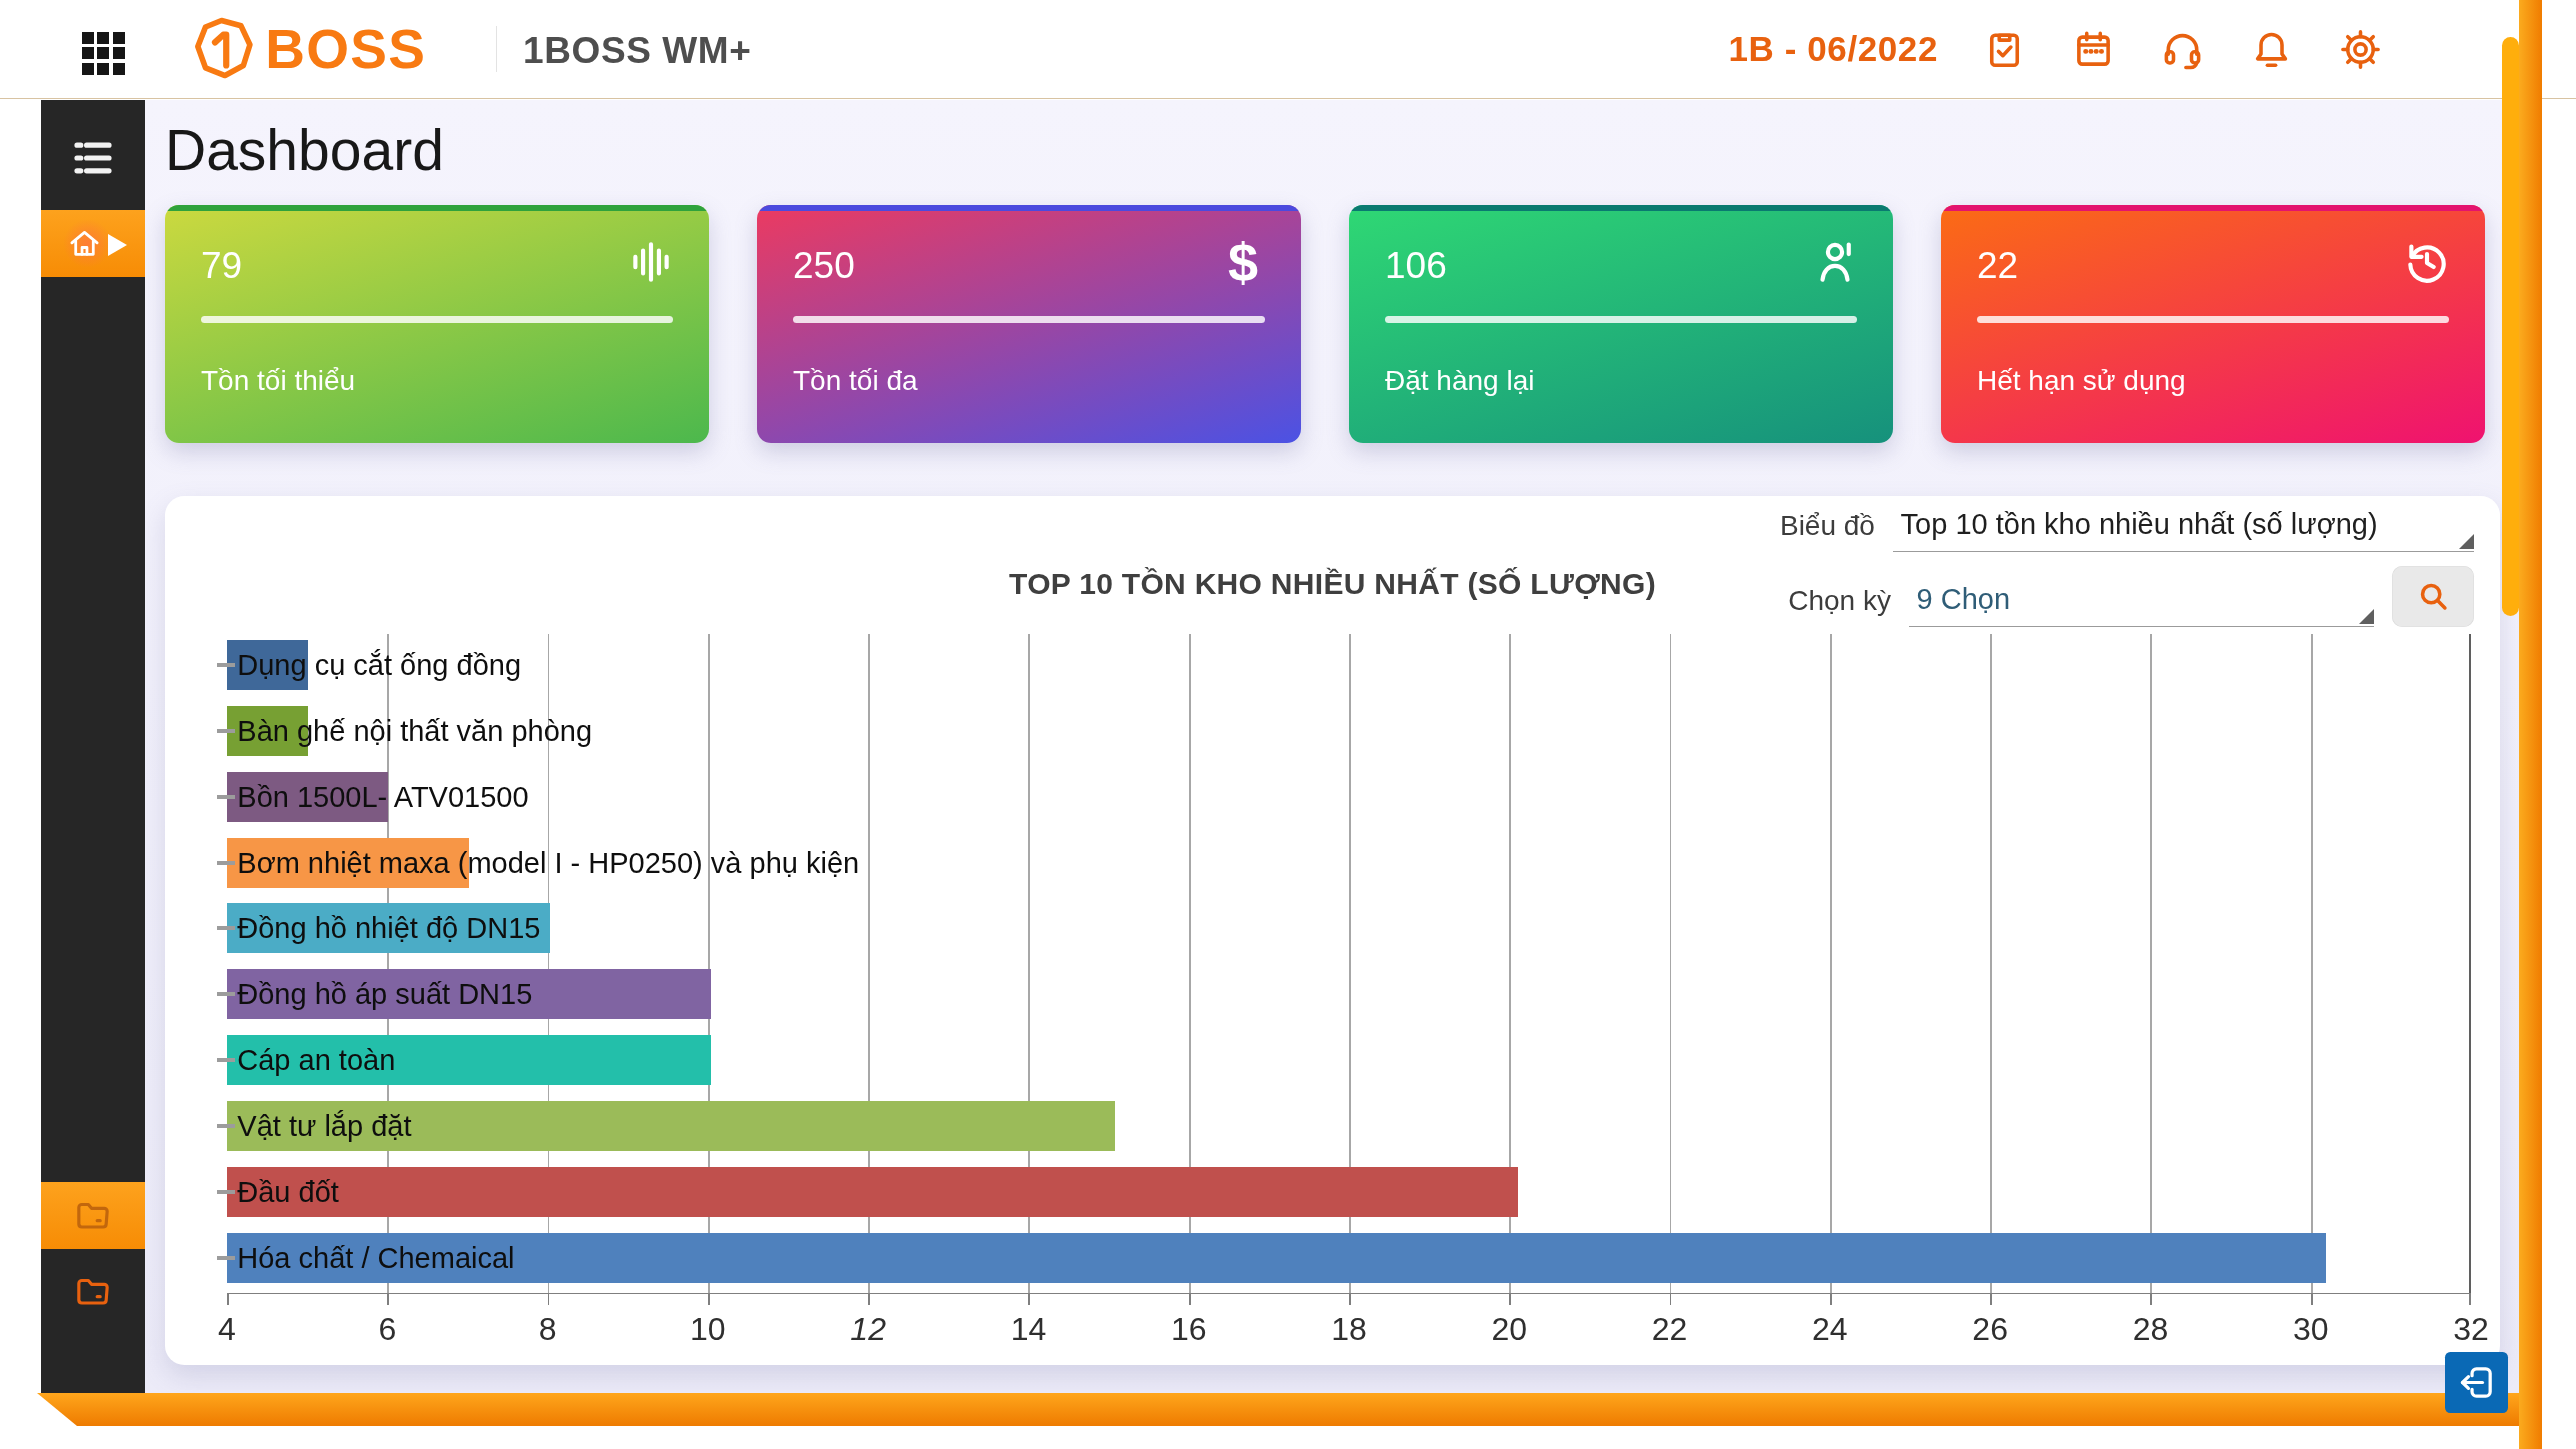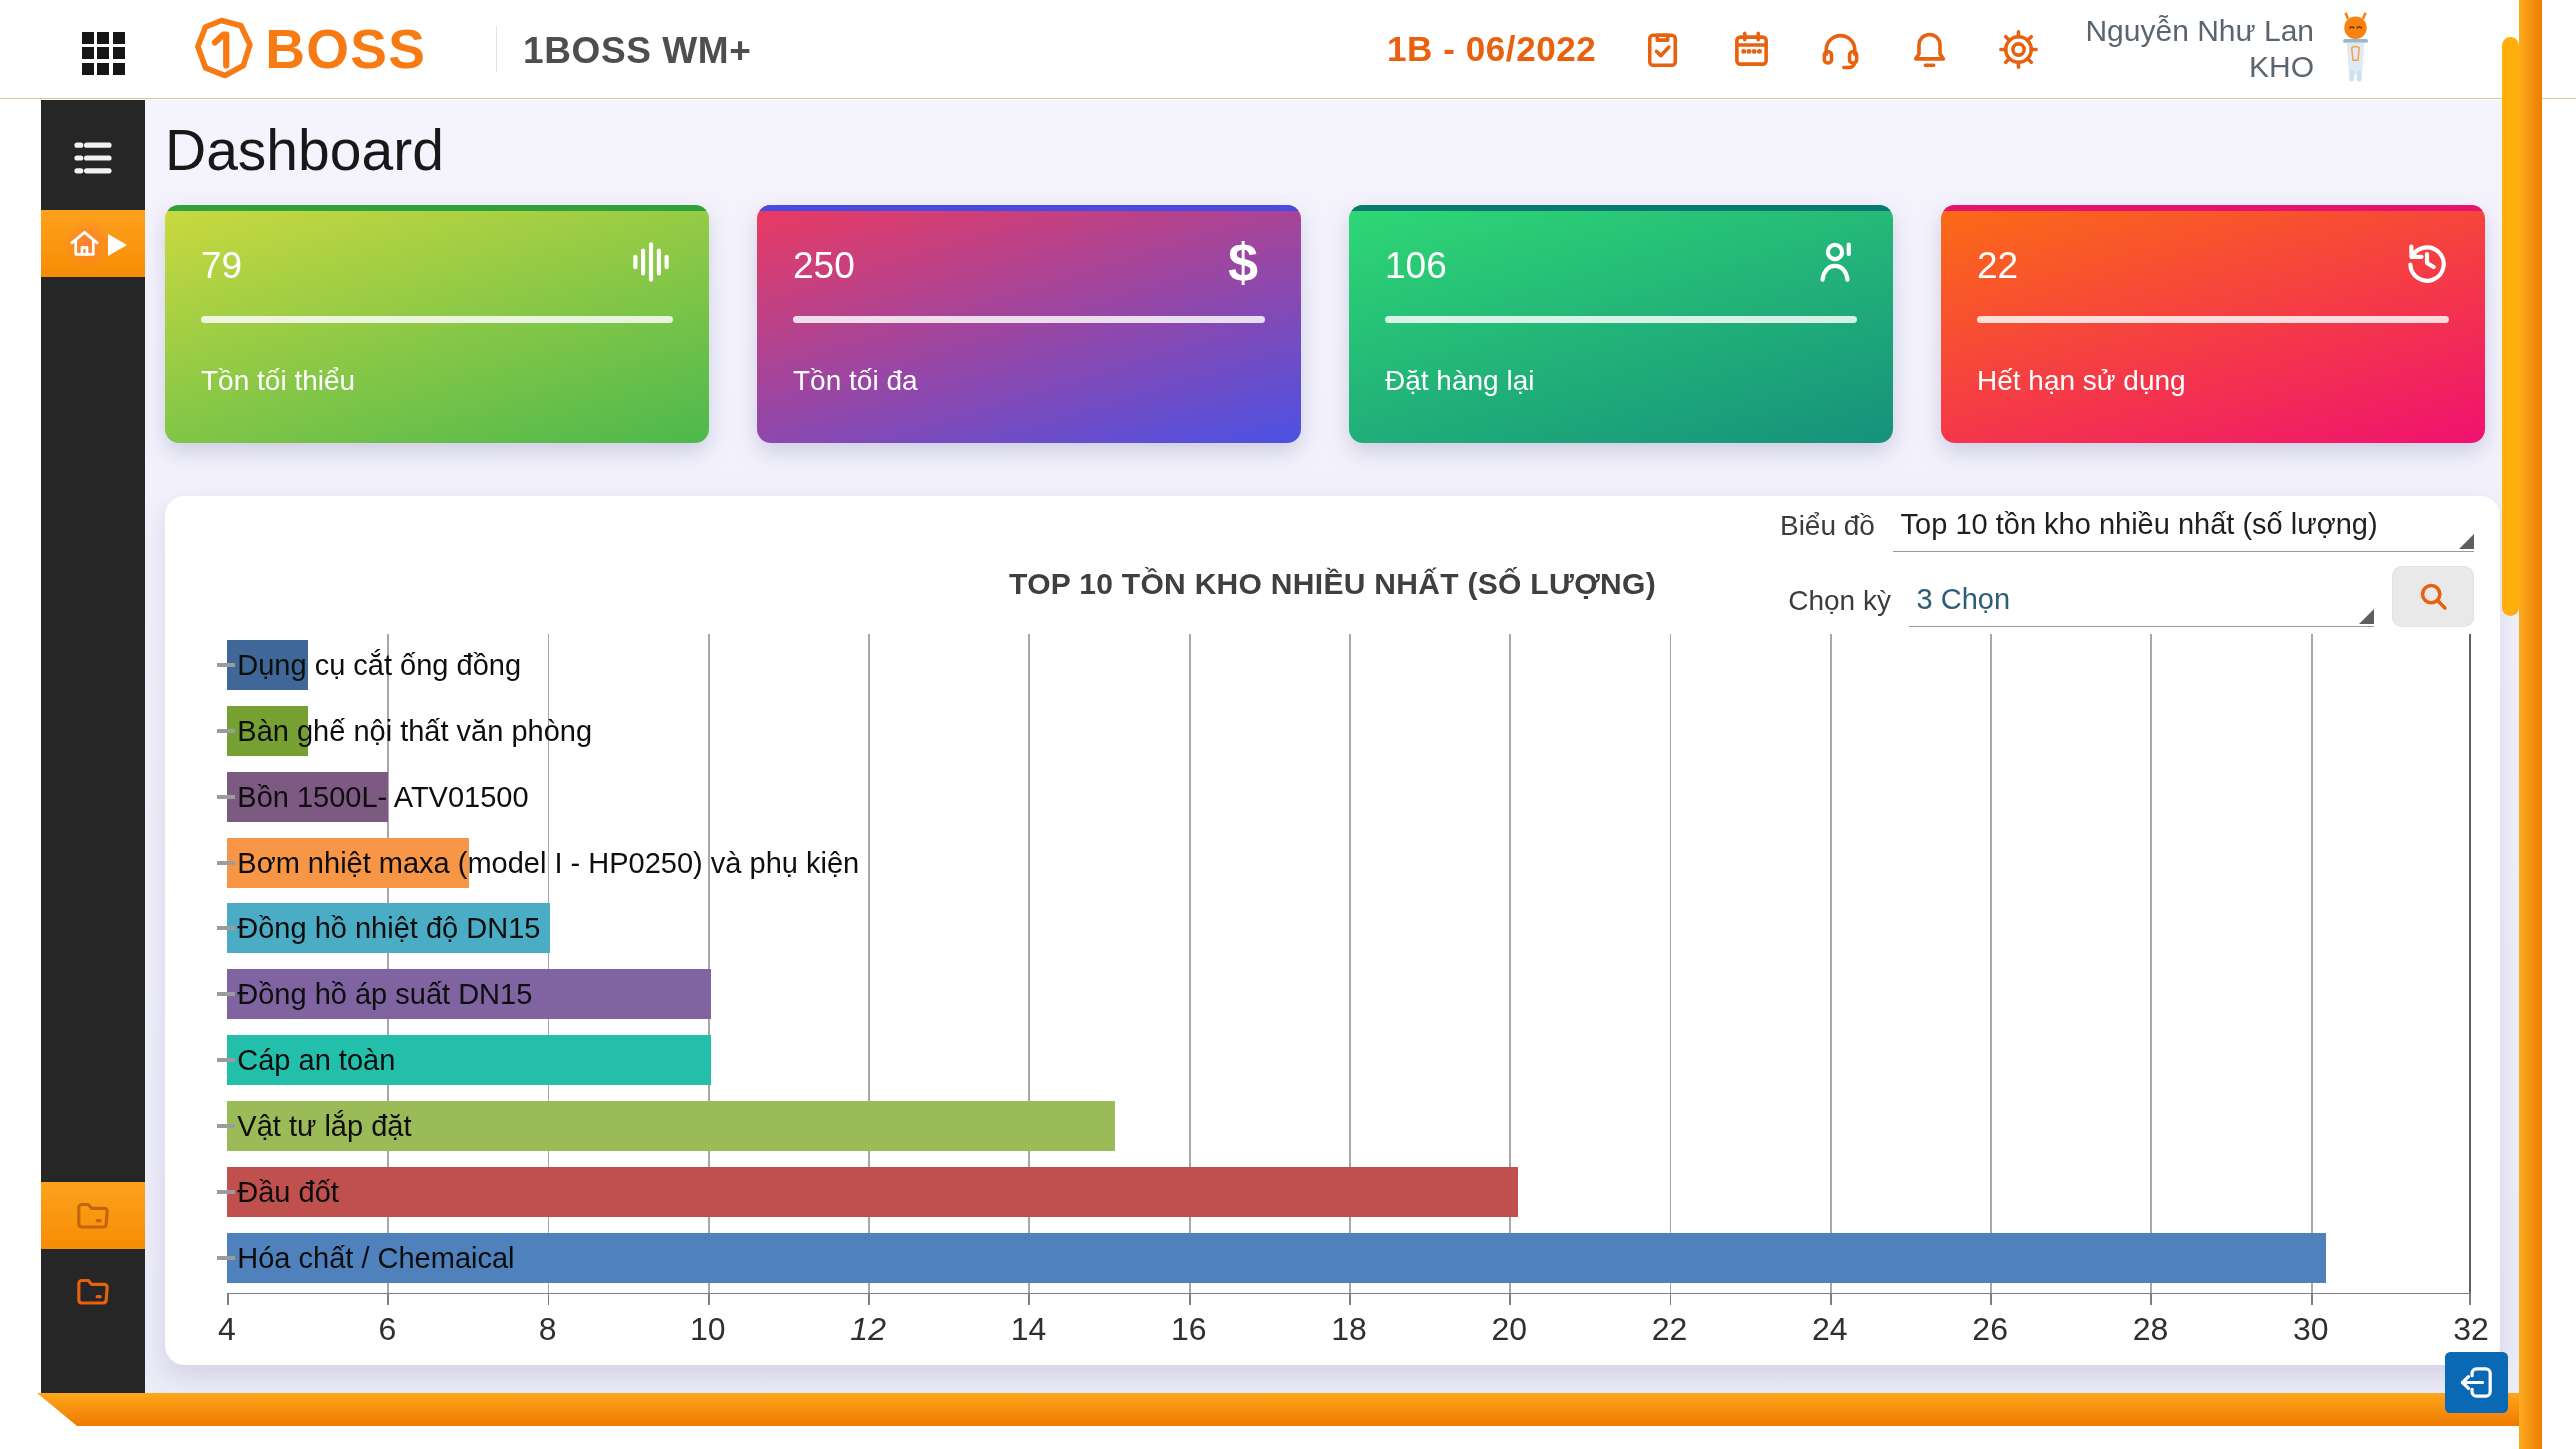--- a/index.html
+++ b/index.html
@@ -167,37 +167,20 @@
             <path d="M9.8 20.4h4.4"></path>
           </svg>
       </span>
       <span class="hdr-icon">
         <svg viewBox="0 0 24 24">
             <circle cx="12" cy="12" r="3"></circle>
             <circle cx="12" cy="12" r="6.8"></circle>
             <path d="M12 2.6v2.6M12 18.8v2.6M2.6 12h2.6M18.8 12h2.6M5.2 5.2l1.9 1.9M16.9 16.9l1.9 1.9M18.8 5.2l-1.9 1.9M7.1 16.9l-1.9 1.9"></path>
           </svg>
       </span>
-      <div class="user-chip">
-        <div class="user-names">
-          <div>Nguyễn Như Lan</div>
-          <div>KHO</div>
-        </div>
-        <svg class="avatar" viewBox="0 0 44 60">
-          <line x1="16" y1="6" x2="14" y2="1" stroke="#f8820f" stroke-width="2"></line>
-          <line x1="28" y1="6" x2="30" y2="1" stroke="#f8820f" stroke-width="2"></line>
-          <circle cx="22" cy="13" r="9" fill="#f8820f"></circle>
-          <path d="M17 13.5q2 -2.6 4 0M23 13.5q2 -2.6 4 0" stroke="#7a3c00" stroke-width="1.4" fill="none"></path>
-          <rect x="12" y="22" width="20" height="3" rx="1.5" fill="#9db6cc"></rect>
-          <path d="M15 25h14l-1.5 22a6 6 0 0 1-11 0z" fill="#dfeaf4"></path>
-          <path d="M19 29q3 -2 6 0l-1 10h-4z" fill="none" stroke="#f8a04a" stroke-width="1.2"></path>
-          <rect x="17" y="47" width="4" height="9" rx="2" fill="#cfe0ee"></rect>
-          <rect x="23" y="47" width="4" height="9" rx="2" fill="#cfe0ee"></rect>
-        </svg>
-      </div>
     </div>
   </div>
 
   <div class="sidebar">
     <div class="sb-item sb-list">
       <svg viewBox="0 0 24 24" stroke-width="2.6">
         <path d="M8.8 5.6H20M8.8 12H20M8.8 18.4H20"></path>
           <path d="M4 5.6h1.9M4 12h1.9M4 18.4h1.9"></path>
       </svg>
     </div>
@@ -273,21 +256,21 @@
   <div class="panel">
     <div class="ctrl ctrl1">
       <span class="lbl">Biểu đồ</span>
       <span class="field f1">
         <span class="val">Top 10 tồn kho nhiều nhất (số lượng)</span>
       </span>
     </div>
     <div class="ctrl ctrl2">
       <span class="lbl">Chọn kỳ</span>
       <span class="field f2 teal">
-        <span class="val">3 Chọn</span>
+        <span class="val">9 Chọn</span>
       </span>
       <span class="search-btn">
         <svg viewBox="0 0 24 24">
           <circle cx="10.5" cy="10.5" r="5.6"></circle>
             <path d="m14.8 14.8 4.6 4.6"></path>
         </svg>
       </span>
     </div>
     <div class="chart-title">TOP 10 TỒN KHO NHIỀU NHẤT (SỐ LƯỢNG)</div>
     <div class="plot">

